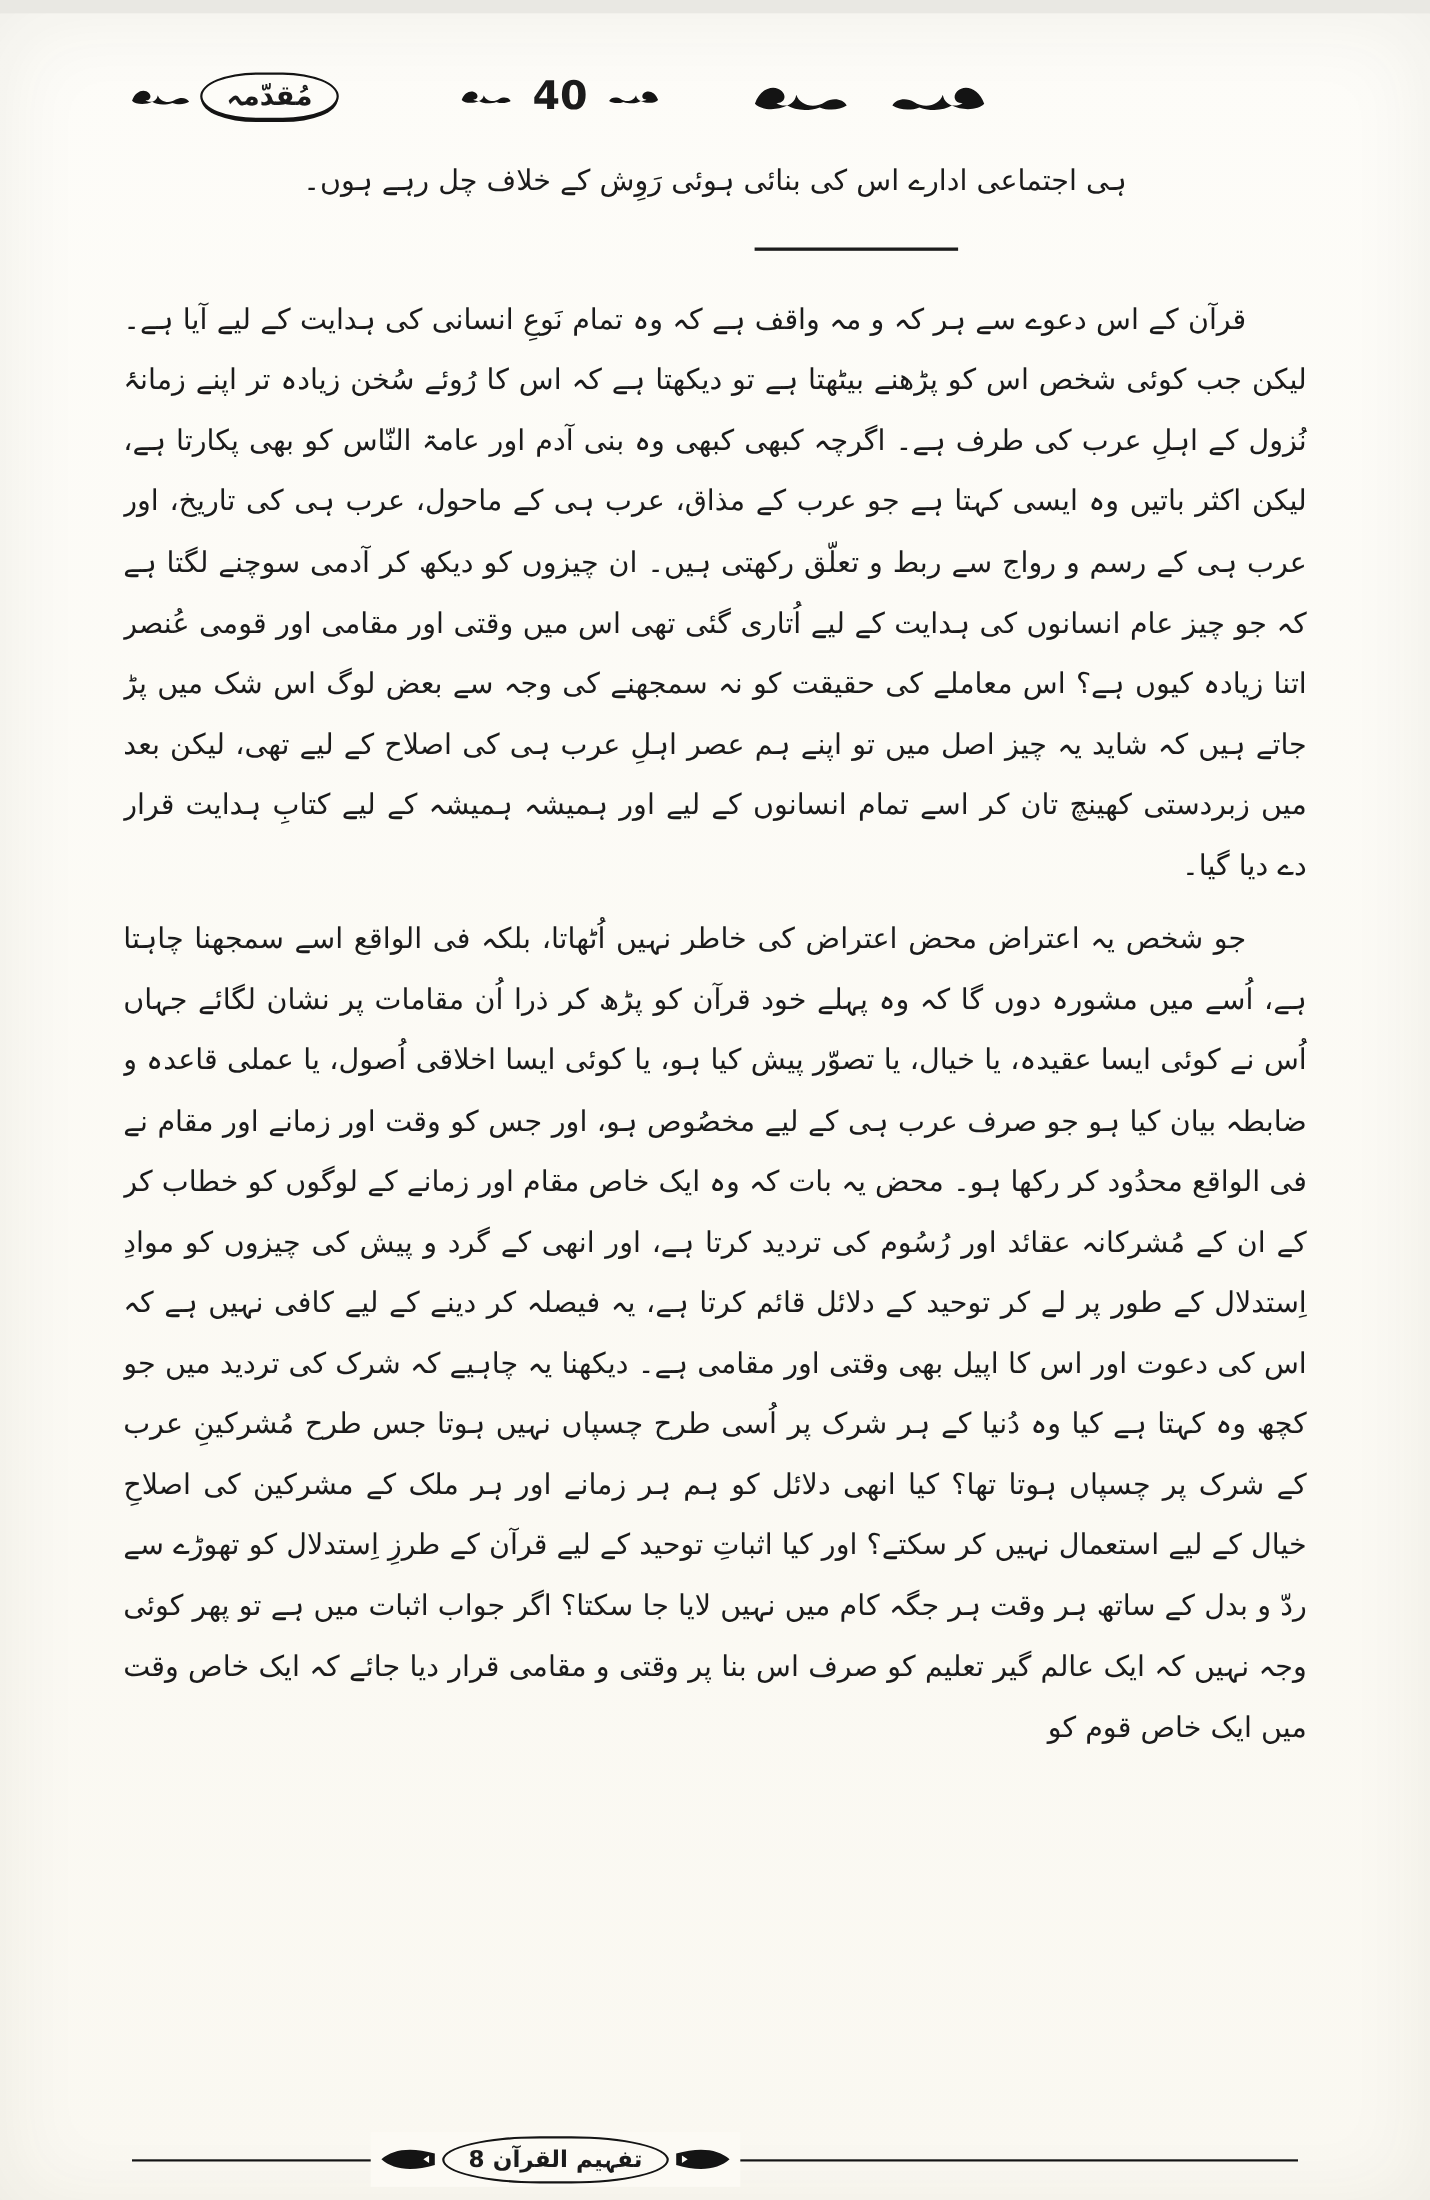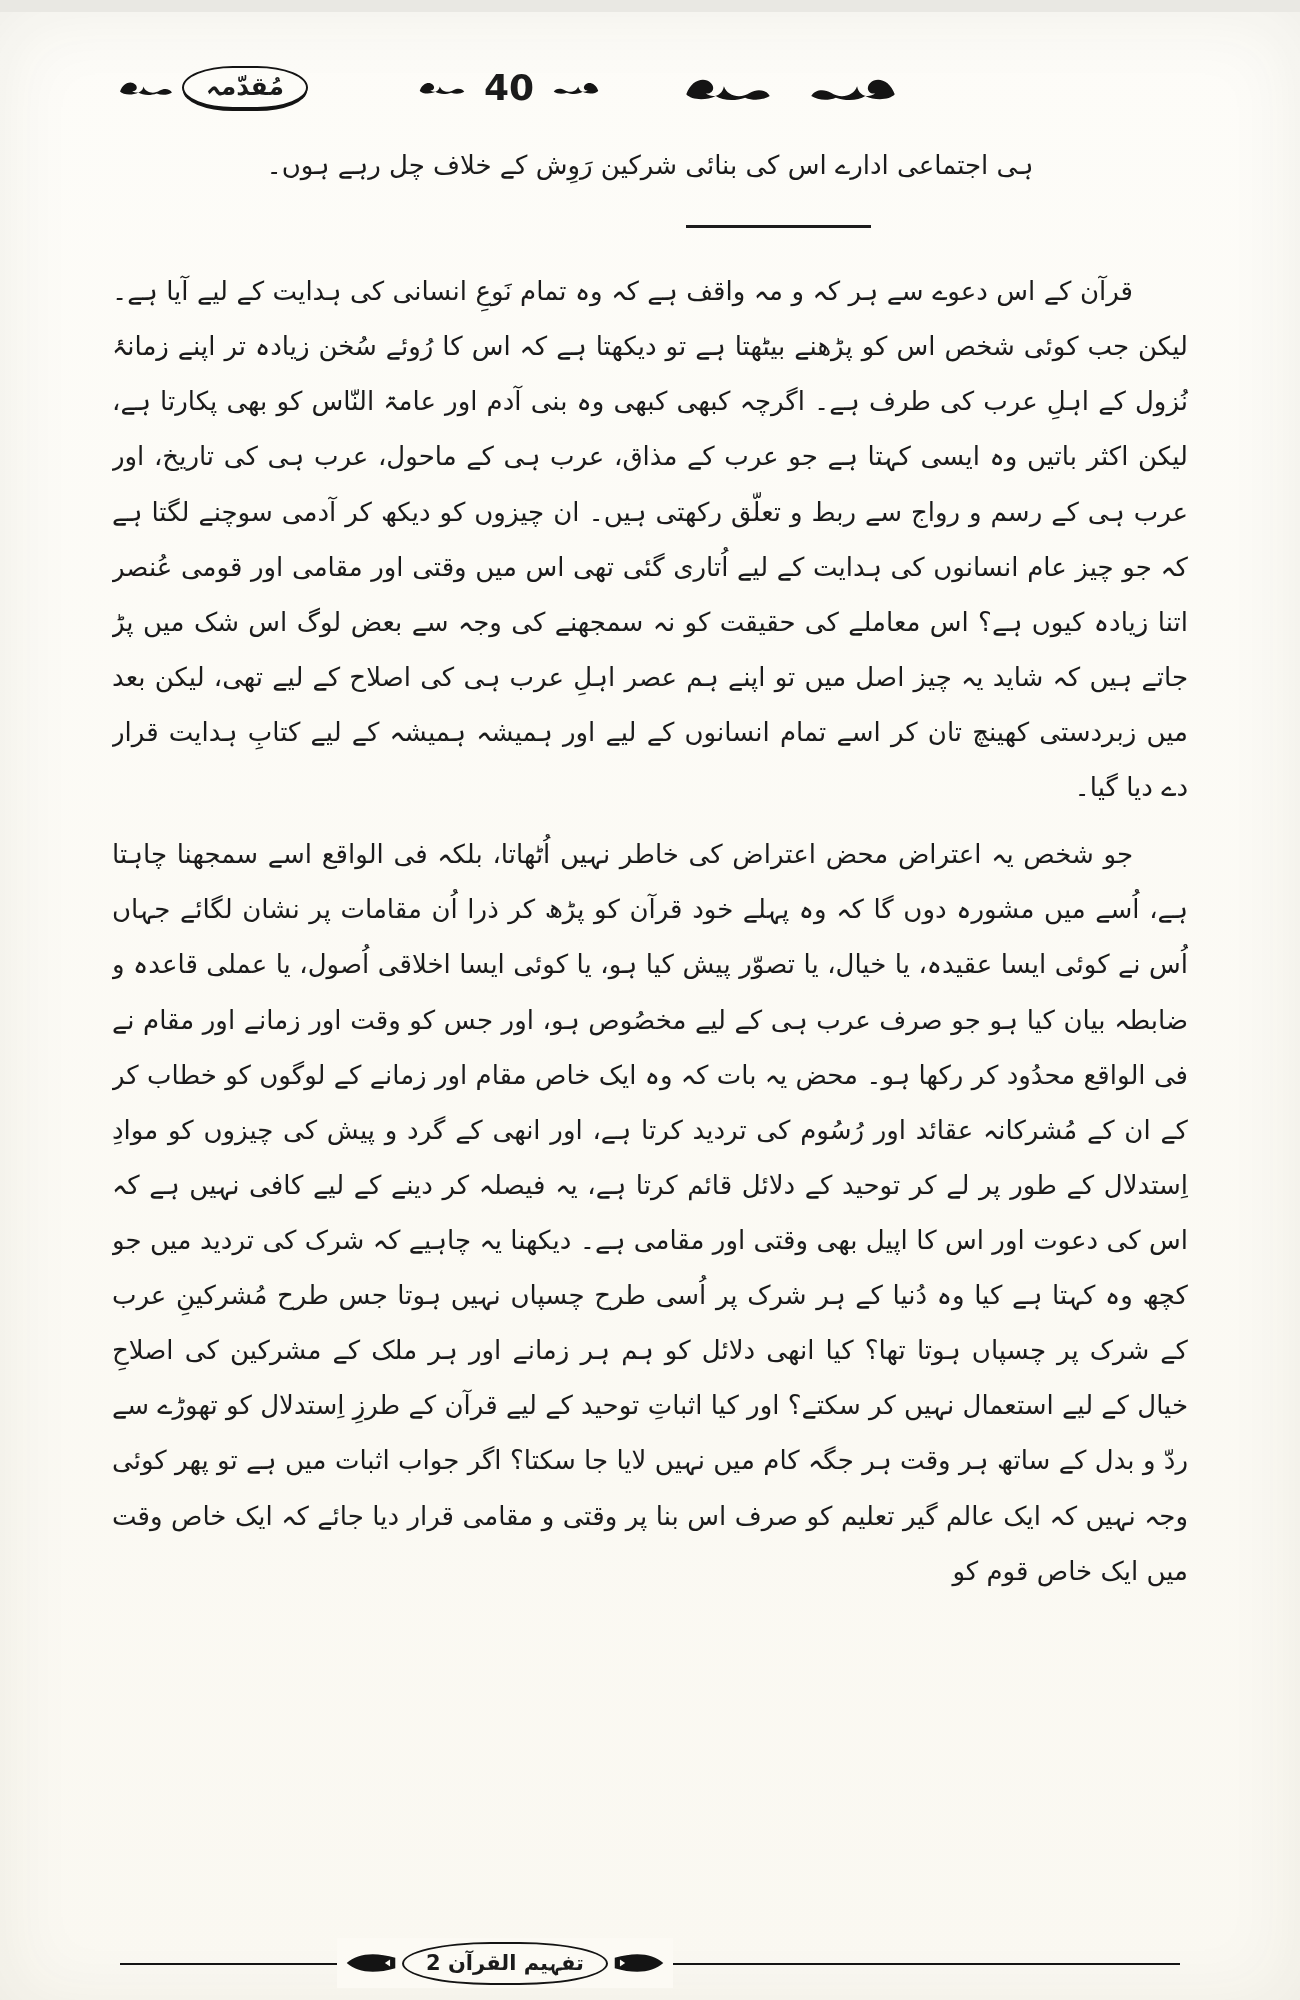--- a/index.html
+++ b/index.html
@@ -118,36 +118,36 @@
     <div class="h-item h-orn2">
       <svg class="orn" width="90" height="32" viewBox="0 0 110 34" style="transform:scaleX(-1)">
         <path d="M4 26 C10 8 26 4 34 12 C40 18 36 26 28 25 C36 31 48 28 50 16 C54 28 70 32 82 24 C90 19 102 20 106 28 C98 33 86 34 76 30 C62 35 48 33 40 28 C28 34 10 33 4 26 Z" fill="#141414"></path>
       </svg>
     </div>
 
   </header>
 
   <main class="page-body">
 
-    <p class="continuation">ہی اجتماعی ادارے اس کی بنائی شرکین رَوِش کے خلاف چل رہے ہوں۔</p>
+    <p class="continuation">ہی اجتماعی ادارے اس کی بنائی ہوئی رَوِش کے خلاف چل رہے ہوں۔</p>
 
     <hr class="separator">
 
     <p class="para">قرآن کے اس دعوے سے ہر کہ و مہ واقف ہے کہ وہ تمام نَوعِ انسانی کی ہدایت کے لیے آیا ہے۔ لیکن جب کوئی شخص اس کو پڑھنے بیٹھتا ہے تو دیکھتا ہے کہ اس کا رُوئے سُخن زیادہ تر اپنے زمانۂ نُزول کے اہلِ عرب کی طرف ہے۔ اگرچہ کبھی کبھی وہ بنی آدم اور عامۃ النّاس کو بھی پکارتا ہے، لیکن اکثر باتیں وہ ایسی کہتا ہے جو عرب کے مذاق، عرب ہی کے ماحول، عرب ہی کی تاریخ، اور عرب ہی کے رسم و رواج سے ربط و تعلّق رکھتی ہیں۔ ان چیزوں کو دیکھ کر آدمی سوچنے لگتا ہے کہ جو چیز عام انسانوں کی ہدایت کے لیے اُتاری گئی تھی اس میں وقتی اور مقامی اور قومی عُنصر اتنا زیادہ کیوں ہے؟ اس معاملے کی حقیقت کو نہ سمجھنے کی وجہ سے بعض لوگ اس شک میں پڑ جاتے ہیں کہ شاید یہ چیز اصل میں تو اپنے ہم عصر اہلِ عرب ہی کی اصلاح کے لیے تھی، لیکن بعد میں زبردستی کھینچ تان کر اسے تمام انسانوں کے لیے اور ہمیشہ ہمیشہ کے لیے کتابِ ہدایت قرار دے دیا گیا۔</p>
 
     <p class="para">جو شخص یہ اعتراض محض اعتراض کی خاطر نہیں اُٹھاتا، بلکہ فی الواقع اسے سمجھنا چاہتا ہے، اُسے میں مشورہ دوں گا کہ وہ پہلے خود قرآن کو پڑھ کر ذرا اُن مقامات پر نشان لگائے جہاں اُس نے کوئی ایسا عقیدہ، یا خیال، یا تصوّر پیش کیا ہو، یا کوئی ایسا اخلاقی اُصول، یا عملی قاعدہ و ضابطہ بیان کیا ہو جو صرف عرب ہی کے لیے مخصُوص ہو، اور جس کو وقت اور زمانے اور مقام نے فی الواقع محدُود کر رکھا ہو۔ محض یہ بات کہ وہ ایک خاص مقام اور زمانے کے لوگوں کو خطاب کر کے ان کے مُشرکانہ عقائد اور رُسُوم کی تردید کرتا ہے، اور انھی کے گرد و پیش کی چیزوں کو موادِ اِستدلال کے طور پر لے کر توحید کے دلائل قائم کرتا ہے، یہ فیصلہ کر دینے کے لیے کافی نہیں ہے کہ اس کی دعوت اور اس کا اپیل بھی وقتی اور مقامی ہے۔ دیکھنا یہ چاہیے کہ شرک کی تردید میں جو کچھ وہ کہتا ہے کیا وہ دُنیا کے ہر شرک پر اُسی طرح چسپاں نہیں ہوتا جس طرح مُشرکینِ عرب کے شرک پر چسپاں ہوتا تھا؟ کیا انھی دلائل کو ہم ہر زمانے اور ہر ملک کے مشرکین کی اصلاحِ خیال کے لیے استعمال نہیں کر سکتے؟ اور کیا اثباتِ توحید کے لیے قرآن کے طرزِ اِستدلال کو تھوڑے سے ردّ و بدل کے ساتھ ہر وقت ہر جگہ کام میں نہیں لایا جا سکتا؟ اگر جواب اثبات میں ہے تو پھر کوئی وجہ نہیں کہ ایک عالم گیر تعلیم کو صرف اس بنا پر وقتی و مقامی قرار دیا جائے کہ ایک خاص وقت میں ایک خاص قوم کو</p>
 
   </main>
 
   <footer class="page-footer" dir="ltr">
     <div class="footer-rule"></div>
     <div class="footer-medallion">
       <svg class="orn" width="52" height="28" viewBox="0 0 60 30">
         <path d="M2 15 C14 4 34 2 58 9 L58 21 C34 28 14 26 2 15 Z M46 15 L52 11 L52 19 Z" fill="#141414" fill-rule="evenodd"></path>
       </svg>
-      <span class="medallion-core">تفہیم القرآن 2</span>
+      <span class="medallion-core">تفہیم القرآن 8</span>
       <svg class="orn" width="52" height="28" viewBox="0 0 60 30" style="transform:scaleX(-1)">
         <path d="M2 15 C14 4 34 2 58 9 L58 21 C34 28 14 26 2 15 Z M46 15 L52 11 L52 19 Z" fill="#141414" fill-rule="evenodd"></path>
       </svg>
     </div>
   </footer>
 
 </div>
 
 </body></html>

